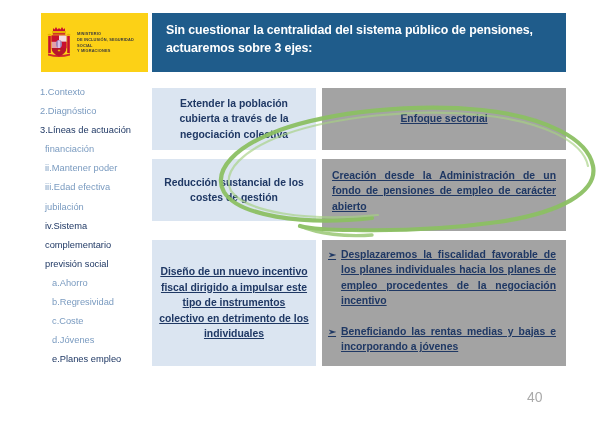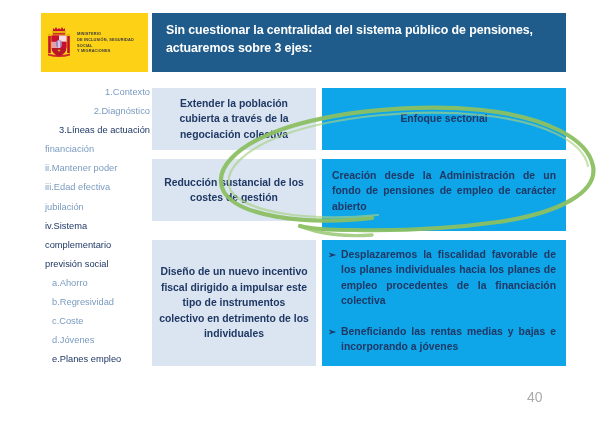--- a/index.html
+++ b/index.html
@@ -70,21 +70,21 @@
     left: 38px;
     top: 83px;
     width: 112px;
   }
   .nav-item {
     color: #7a9bc0;
     font-size: 9.3px;
     line-height: 19.1px;
     white-space: nowrap;
   }
-  .nav-item.level-1 { padding-left: 2px; text-align: right; }
+  .nav-item.level-1 { padding-left: 2px; }
   .nav-item.level-2 { padding-left: 7px; }
   .nav-item.level-3 { padding-left: 14px; }
   .nav-item.cont-2  { padding-left: 7px; }
   .nav-item.active {
     color: #1f3864;
     font-weight: 400;
   }
 
   
   #content {
@@ -109,32 +109,33 @@
     text-align: center;
     font-size: 10.4px;
     line-height: 15.4px;
     padding: 9px 7px 9px 7px;
     display: flex;
     align-items: center;
     justify-content: center;
   }
   .cell-right {
     flex: 1 1 auto;
-    background: #0ea5e9;
+    background: #a3a3a3;
     font-size: 10.4px;
     line-height: 15.4px;
     padding: 9px 10px 9px 10px;
+    text-decoration: underline;
   }
   #row1 .cell-left  { height: 62px; }
   #row1 .cell-right { height: 62px; display: flex; align-items: center; justify-content: center; }
   #row2 .cell-left  { height: 62px; }
   #row2 .cell-right { height: 72px; text-align: justify; text-justify: inter-word; }
   #row2 .cell-right p { margin: 0; text-align: justify; }
   #row2 .cell-right p:after { content: ""; display: inline-block; width: 100%; }
-  #row3 .cell-left  { height: 126px; }
+  #row3 .cell-left  { height: 126px; text-decoration: underline; }
   #row3 .cell-right { height: 126px; padding: 7px 10px 7px 6px; }
 
   .bullet-line {
     display: flex;
     align-items: flex-start;
     margin-bottom: 0;
   }
   .bullet-marker {
     flex: 0 0 13px;
     color: #1f3864;
@@ -242,21 +243,21 @@
       <p>Creación desde la Administración de un fondo de pensiones de empleo de carácter abierto</p>
     </div>
   </div>
 
   <div class="row" id="row3">
     <div class="cell cell-left">Diseño de un nuevo incentivo fiscal dirigido a impulsar este tipo de instrumentos colectivo en detrimento de los individuales</div>
     <div class="cell cell-right" id="bullet-list">
         <div class="bullet-line">
           <div class="bullet-marker">➢</div>
           <div class="bullet-text">
-            <span class="just" style="text-align: justify;">Desplazaremos la fiscalidad favorable de los planes individuales hacia los planes de empleo procedentes de la financiación colectiva</span>
+            <span class="just" style="text-align: justify;">Desplazaremos la fiscalidad favorable de los planes individuales hacia los planes de empleo procedentes de la negociación incentivo</span>
           </div>
         </div>
         <div class="bullet-line">
           <div class="bullet-marker">➢</div>
           <div class="bullet-text">
             <span style="text-align: justify;">Beneficiando las rentas medias y bajas e incorporando a jóvenes</span>
           </div>
         </div>
       </div>
   </div>

